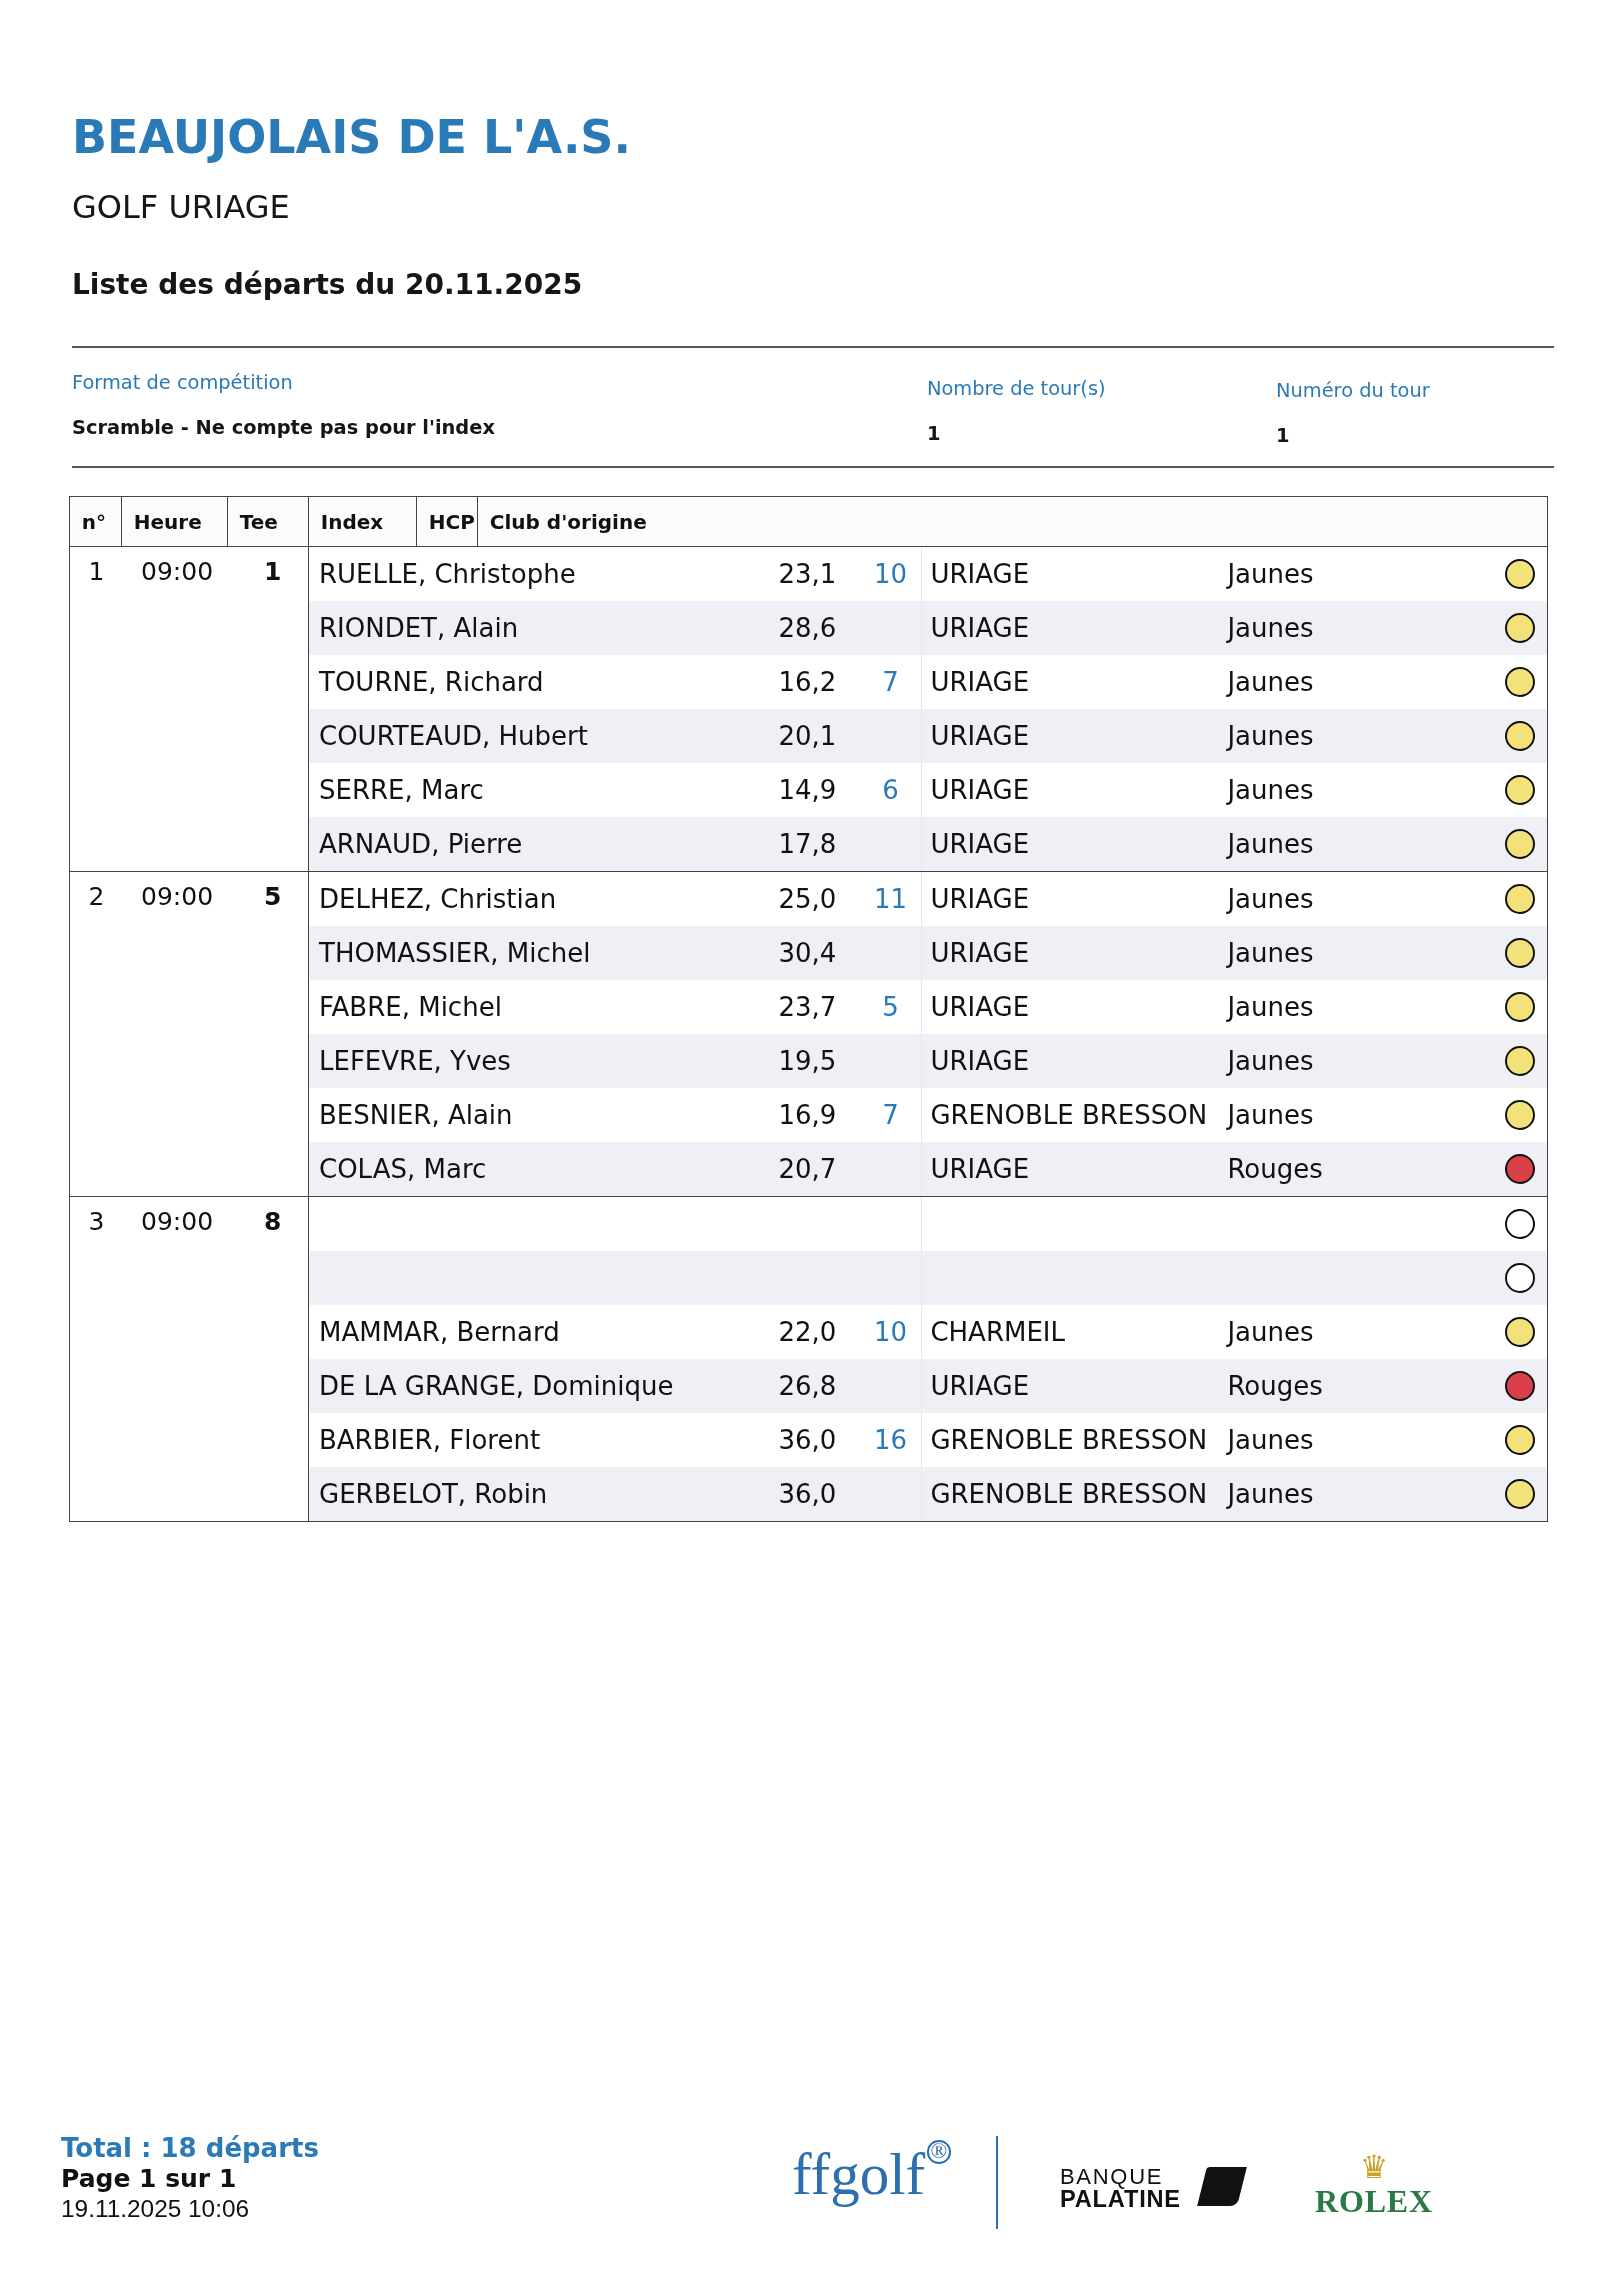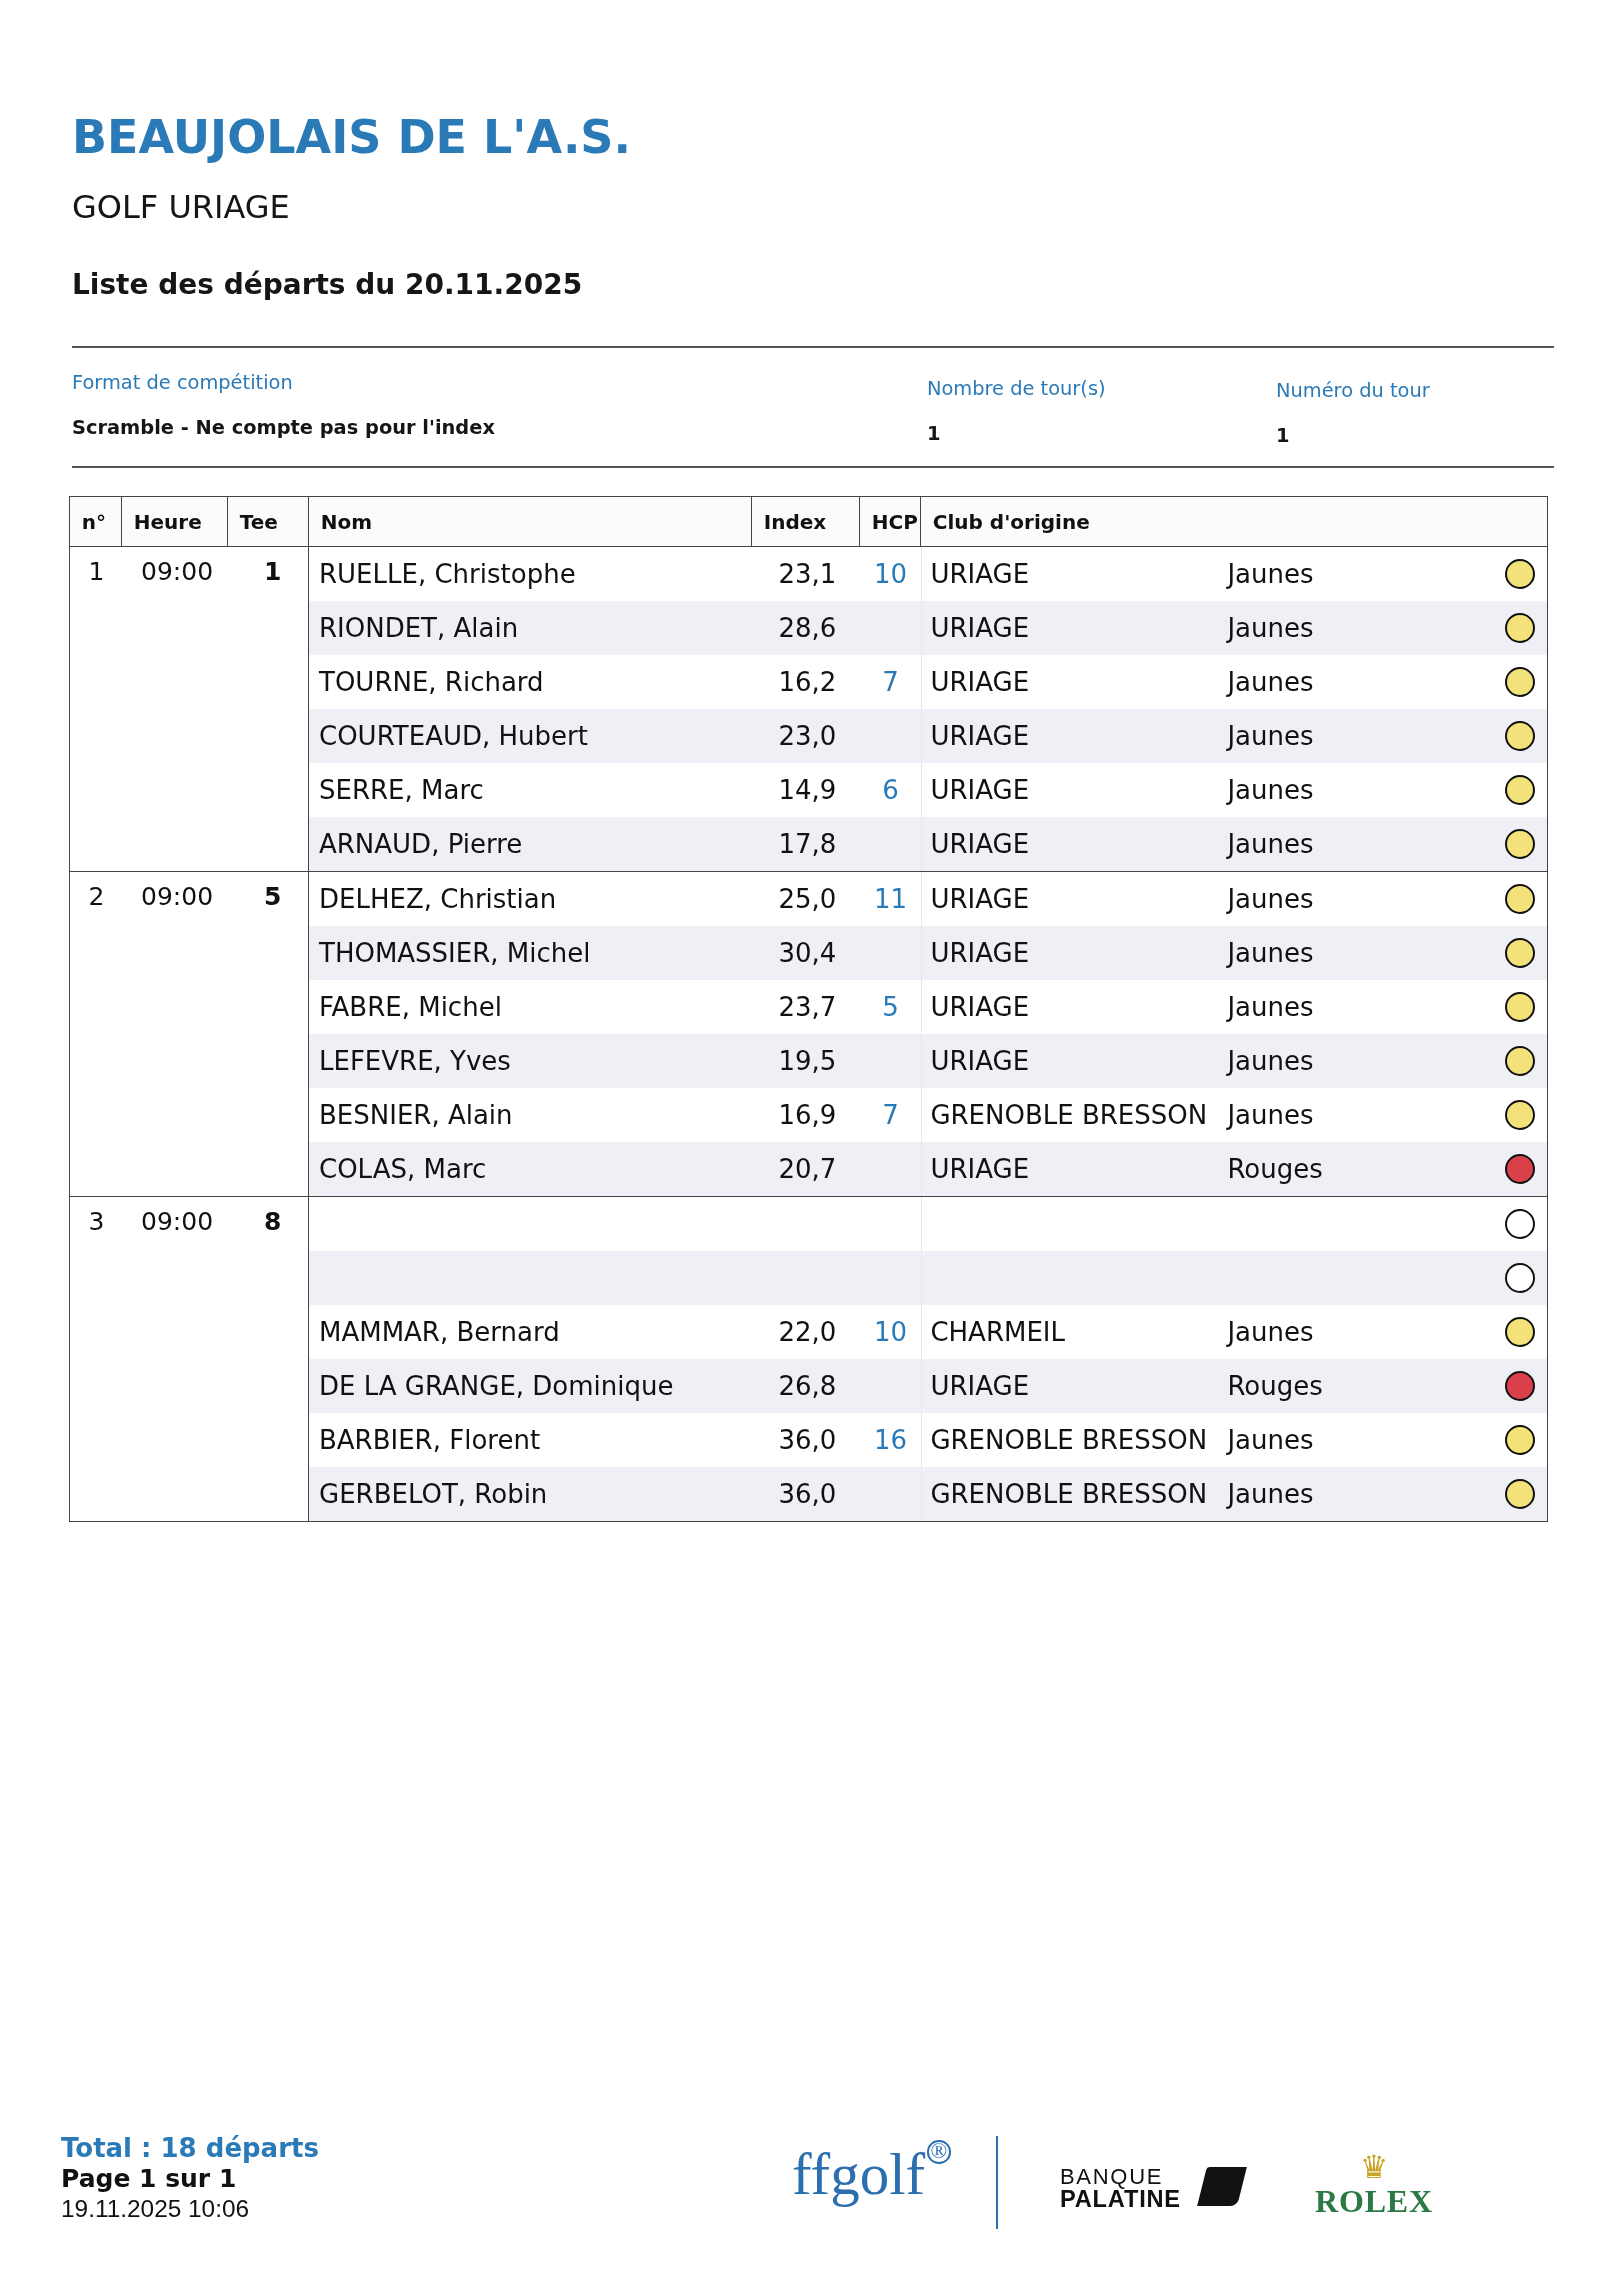--- a/index.html
+++ b/index.html
@@ -76,21 +76,20 @@
 <div class="info-value" style="left:927px; top:422px;">1</div>
 <div class="info-label" style="left:1276px; top:379px;">Numéro du tour</div>
 <div class="info-value" style="left:1276px; top:424px;">1</div>
 <div class="hr bottom"></div>
 
 <div class="table">
   <div class="thead">
     <div class="th col-no">n°</div>
     <div class="th col-heure">Heure</div>
     <div class="th col-tee">Tee</div>
-    <div class="th col-nom">Nom</div>
     <div class="th col-index">Index</div>
     <div class="th col-hcp">HCP</div>
     <div class="th col-club">Club d'origine</div>
   </div>
   <div id="groups">
       <div class="group">
         <div class="group-left">
           <span class="g-no">1</span>
           <span class="g-heure">09:00</span>
           <span class="g-tee">1</span>
@@ -121,21 +120,21 @@
             <div class="index">16,2</div>
             <div class="hcp">7</div>
             <div class="club">URIAGE</div>
             <div class="departs">
               <span>Jaunes</span>
               <span class="dot" style="background: rgb(243, 226, 122);"></span>
             </div>
           </div>
           <div class="prow">
             <div class="nom">COURTEAUD, Hubert</div>
-            <div class="index">23,0</div>
+            <div class="index">20,1</div>
             <div class="hcp"></div>
             <div class="club">URIAGE</div>
             <div class="departs">
               <span>Jaunes</span>
               <span class="dot" style="background: rgb(243, 226, 122);"></span>
             </div>
           </div>
           <div class="prow">
             <div class="nom">SERRE, Marc</div>
             <div class="index">14,9</div>

